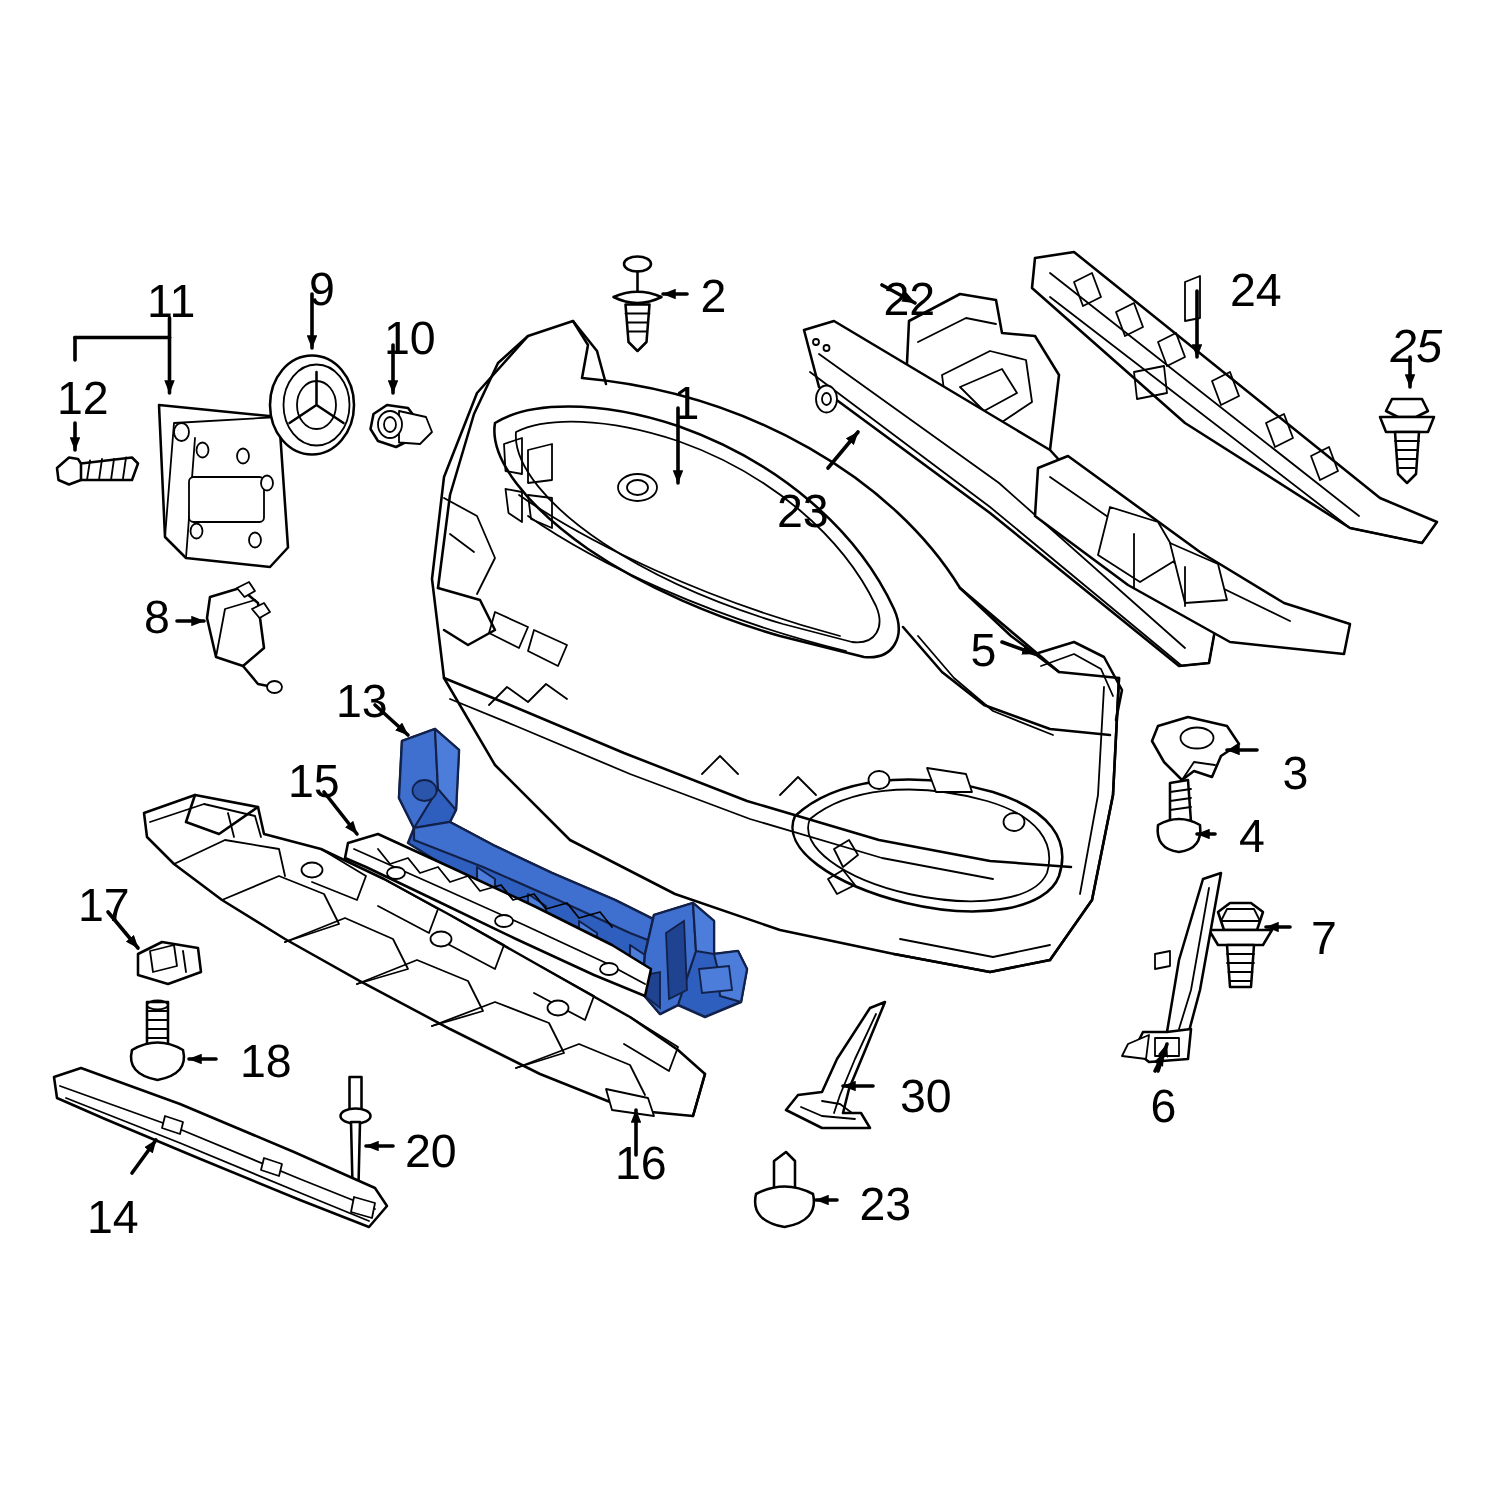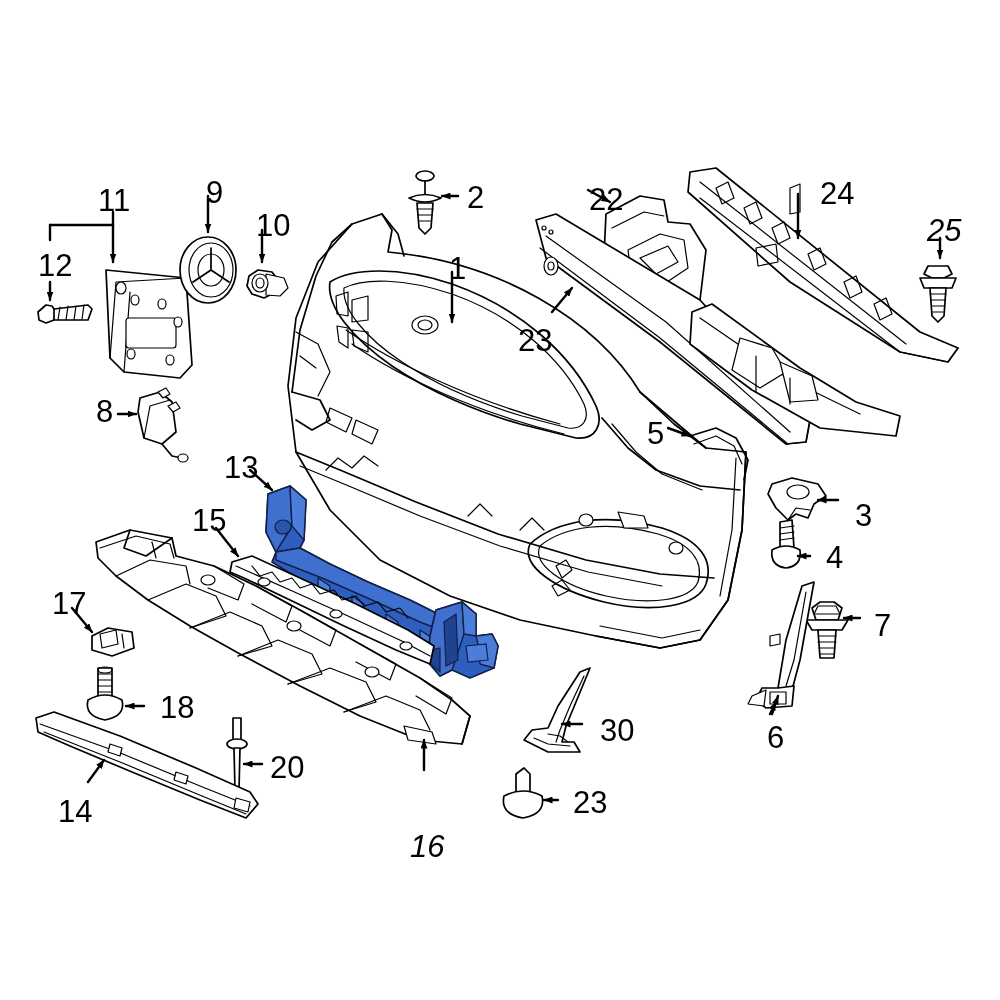--- a/index.html
+++ b/index.html
@@ -408,21 +408,21 @@
 <div class="callout-num" style="left:767px;top:722px;">6</div>
 <div class="callout-num" style="left:874px;top:610px;">7</div>
 <div class="callout-num" style="left:96px;top:396px;">8</div>
 <div class="callout-num" style="left:206px;top:177px;">9</div>
 <div class="callout-num" style="left:256px;top:210px;">10</div>
 <div class="callout-num" style="left:76px;top:185px;margin-left:22px;">11</div>
 <div class="callout-num" style="left:38px;top:250px;">12</div>
 <div class="callout-num" style="left:224px;top:452px;">13</div>
 <div class="callout-num" style="left:58px;top:796px;">14</div>
 <div class="callout-num" style="left:192px;top:505px;">15</div>
-<div class="callout-num" style="left:410px;top:831px;font-style:italic;">16</div>
+<div class="callout-num" style="left:410px;top:760px;">16</div>
 <div class="callout-num" style="left:52px;top:588px;">17</div>
 <div class="callout-num" style="left:160px;top:692px;">18</div>
 <div class="callout-num" style="left:270px;top:752px;">20</div>
 <div class="callout-num" style="left:600px;top:715px;">30</div>
 <div class="callout-num" style="left:573px;top:787px;">23</div>
 <div class="callout-num" style="left:542px;top:184px;margin-left:47px;">22</div>
 <div class="callout-num" style="left:518px;top:325px;">23</div>
 <div class="callout-num" style="left:820px;top:178px;">24</div>
 <div class="callout-num" style="left:927px;top:215px;font-style:italic;">25</div>
 

